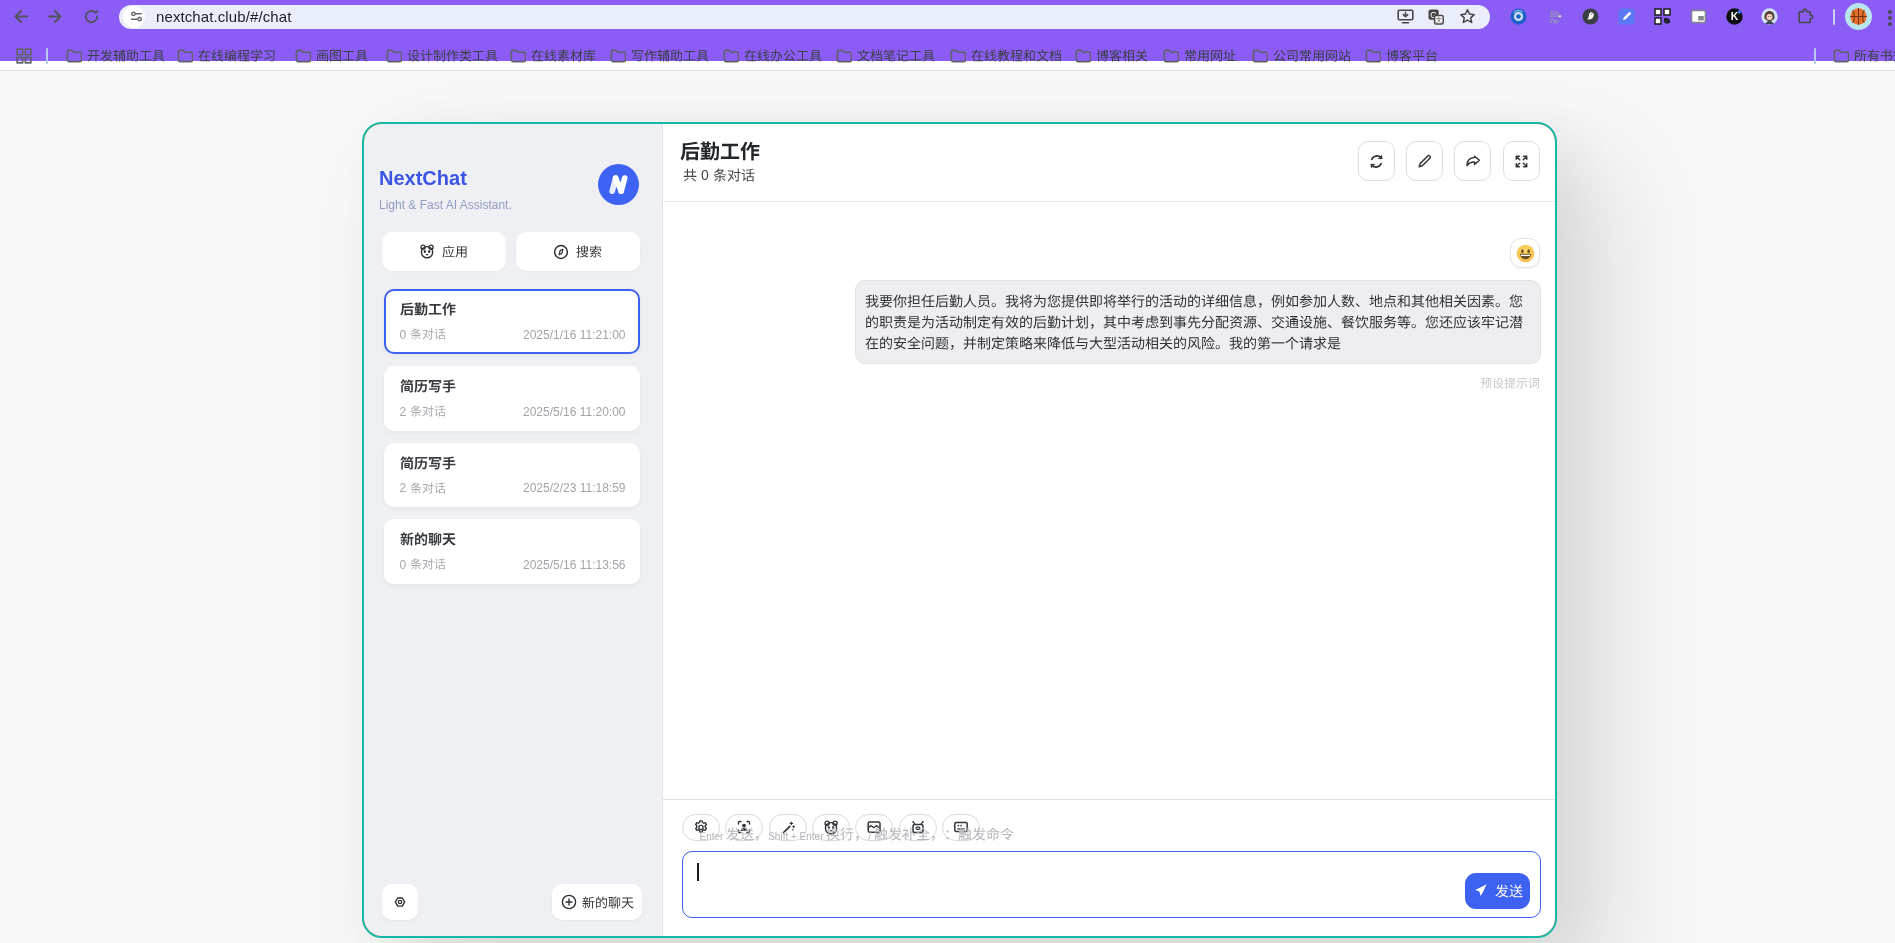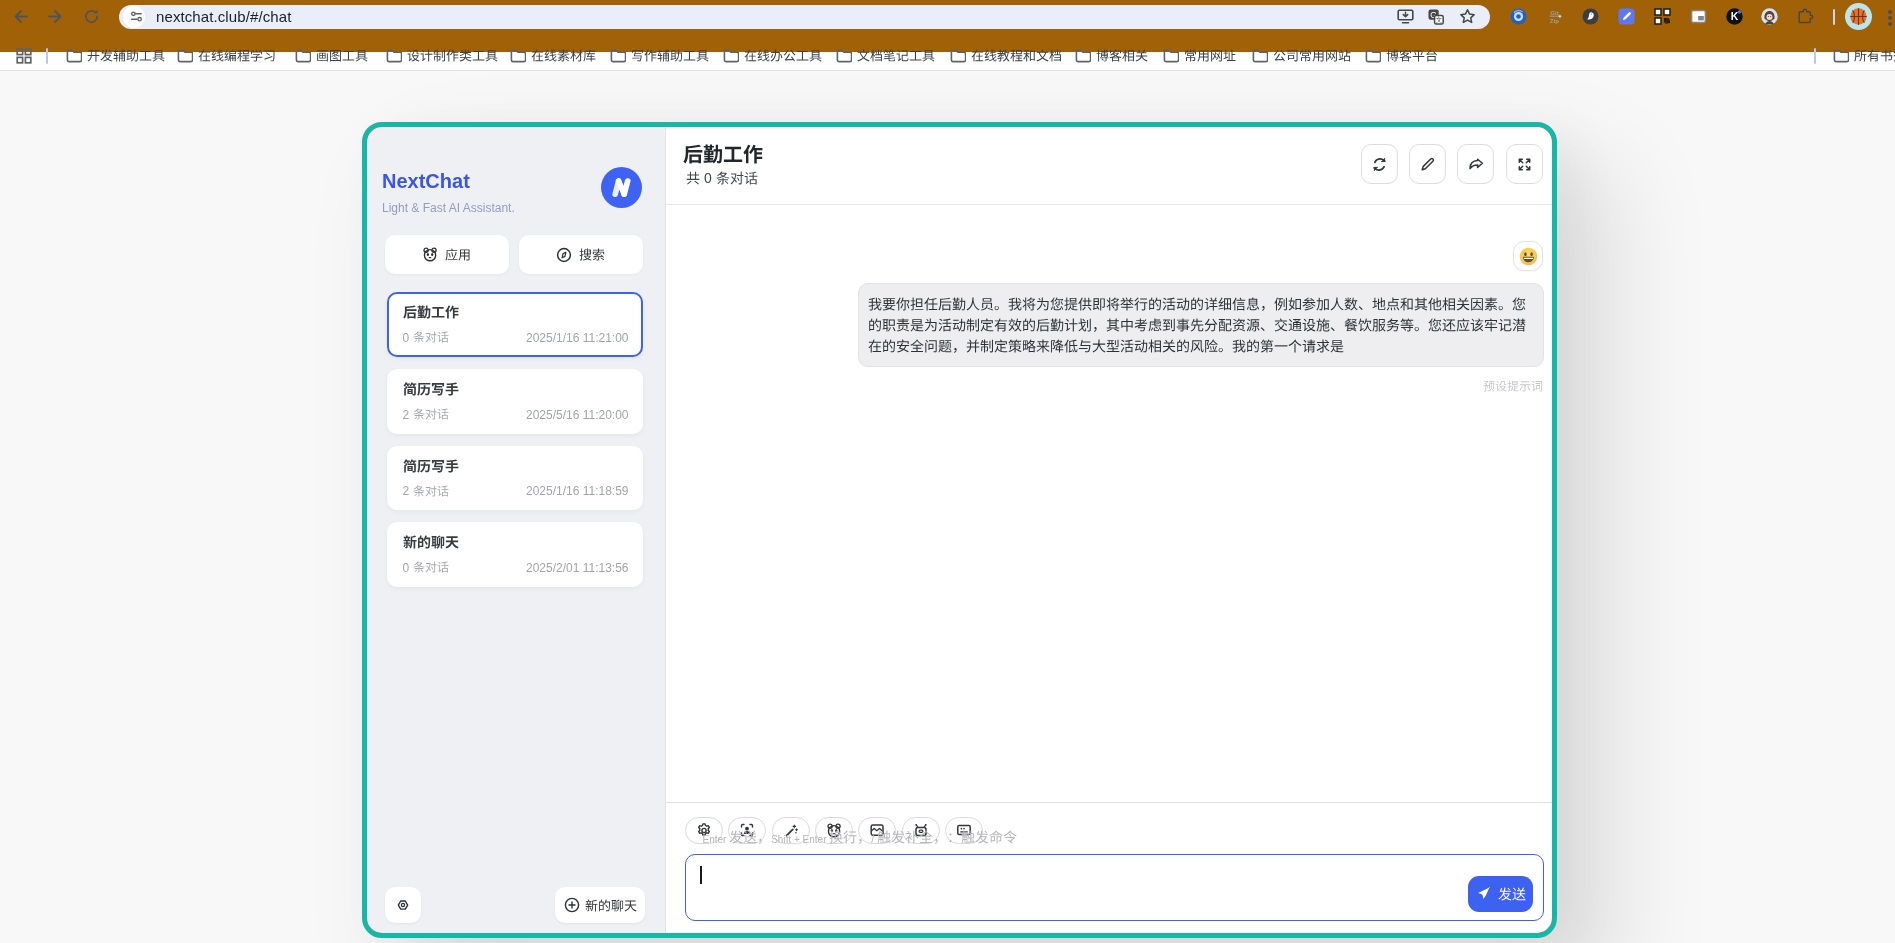--- a/index.html
+++ b/index.html
@@ -1,23 +1,23 @@
 <!DOCTYPE html>
 <html><head><meta charset="utf-8"><style>
 *{margin:0;padding:0;box-sizing:border-box}
 html,body{width:1895px;height:943px;overflow:hidden;font-family:"Liberation Sans",sans-serif;background:#fff}
 .abs{position:absolute}
-#chrome{position:absolute;left:0;top:0;width:1895px;height:52px;background:#a16207}
+#chrome{position:absolute;left:0;top:0;width:1895px;height:61px;background:#8b5cf6}
 #chromeline{position:absolute;left:0;top:70px;width:1895px;height:1px;background:#e1e2e4}
 #pill{position:absolute;left:118.5px;top:4.5px;width:1371px;height:24px;border-radius:12px;background:#e9eefa}
 #tunec{position:absolute;left:123px;top:5.5px;width:22px;height:22px;border-radius:11px;background:#fff}
 #url{position:absolute;left:156px;top:8px;font-size:15px;color:#1d1f21;letter-spacing:0.1px}
 #page{position:absolute;left:0;top:71px;width:1895px;height:872px;background:#f8f8f9;overflow:hidden}
 #container{position:absolute;left:361.5px;top:51px;width:1195px;height:815.5px;border-radius:20px;
-  background:#c2410c;border:5px solid #14b8a6;box-shadow:50px 50px 100px 10px rgba(0,0,0,0.105),20px 10px 50px 0 rgba(0,0,0,0.045);overflow:hidden}
+  background:#c2410c;border:2px solid #14b8a6;box-shadow:50px 50px 100px 10px rgba(0,0,0,0.105),20px 10px 50px 0 rgba(0,0,0,0.045);overflow:hidden}
 #sidebar{position:absolute;left:0;top:0;width:298px;height:100%;background:#eff0f3}
 #chat{position:absolute;left:298px;top:0;width:896px;height:100%;background:#fff;border-left:1px solid #e3e3e6}
 .card{position:absolute;left:20px;width:256px;height:64.5px;background:#fff;border-radius:10px;
   border:2px solid transparent;box-shadow:0 2px 5px rgba(0,0,0,0.045)}
 .card.sel{border-color:#3d61f0}
 .cinfo{position:absolute;left:14px;bottom:10px;font-size:12px;color:#a2a4a9}
 .cdate{position:absolute;right:12px;bottom:10px;font-size:12px;color:#a2a4a9}
 .sbtn{position:absolute;top:108px;height:39px;background:#fff;border-radius:10px;box-shadow:0 1px 3px rgba(0,0,0,0.04);
   display:flex;align-items:center;justify-content:center;gap:7px}
 .hbtn{position:absolute;top:17px;width:37px;height:40px;background:#fff;border:1px solid #dddde1;border-radius:10px;
@@ -386,39 +386,39 @@
               <use href="#b624b" x="3000"></use>
             </g>
           </svg>
           <div class="cinfo">2 <svg style="display:inline-block;vertical-align:-0.12em;" width="36.0" height="12" viewBox="0 -880 3000 1000">
               <g fill="#a6a8ad">
                 <use href="#r6761" x="0"></use>
                 <use href="#r5bf9" x="1000"></use>
                 <use href="#r8bdd" x="2000"></use>
               </g>
             </svg></div>
-          <div class="cdate">2025/1/16 11:18:59</div>
+          <div class="cdate">2025/2/23 11:18:59</div>
         </div>
         <div class="card" style="top:395.2px">
           <svg style="display:block;position:absolute;left:14px;top:11px;" width="56.0" height="14" viewBox="0 -880 4000 1000">
             <g fill="#383b40">
               <use href="#b65b0" x="0"></use>
               <use href="#b7684" x="1000"></use>
               <use href="#b804a" x="2000"></use>
               <use href="#b5929" x="3000"></use>
             </g>
           </svg>
           <div class="cinfo">0 <svg style="display:inline-block;vertical-align:-0.12em;" width="36.0" height="12" viewBox="0 -880 3000 1000">
               <g fill="#a6a8ad">
                 <use href="#r6761" x="0"></use>
                 <use href="#r5bf9" x="1000"></use>
                 <use href="#r8bdd" x="2000"></use>
               </g>
             </svg></div>
-          <div class="cdate">2025/2/01 11:13:56</div>
+          <div class="cdate">2025/5/16 11:13:56</div>
         </div>
         <div class="abs" style="left:18.5px;top:760px;width:36px;height:36px;background:#fff;border-radius:10px;box-shadow:0 1px 3px rgba(0,0,0,0.05);display:flex;align-items:center;justify-content:center">
           <svg width="16" height="16" viewBox="0 0 16 16" style="" fill="none">
             <path d="M5.7 2.6h4.6l2.35 4.05-2.35 4.05H5.7L3.35 6.65z" stroke="#2f3136" stroke-width="1.4" stroke-linejoin="round" transform="translate(0,1.4)"></path>
             <circle cx="8" cy="8.05" r="1.6" stroke="#2f3136" stroke-width="1.3"></circle>
           </svg>
         </div>
         <div class="abs" style="left:188.5px;top:760px;width:90px;height:36px;background:#fff;border-radius:10px;box-shadow:0 1px 3px rgba(0,0,0,0.05);display:flex;align-items:center;justify-content:center;gap:5px">
           <svg width="16" height="16" viewBox="0 0 16 16" style="" fill="none">
             <circle cx="8" cy="8" r="6.6" stroke="#2f3136" stroke-width="1.4"></circle>

